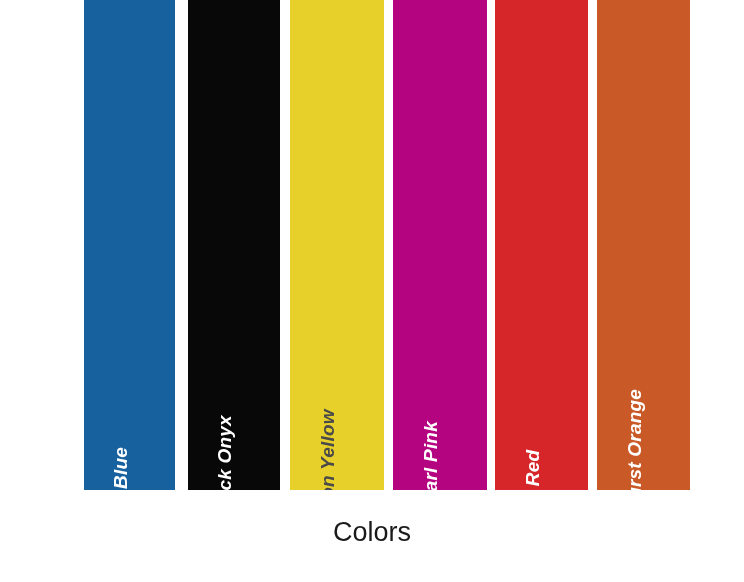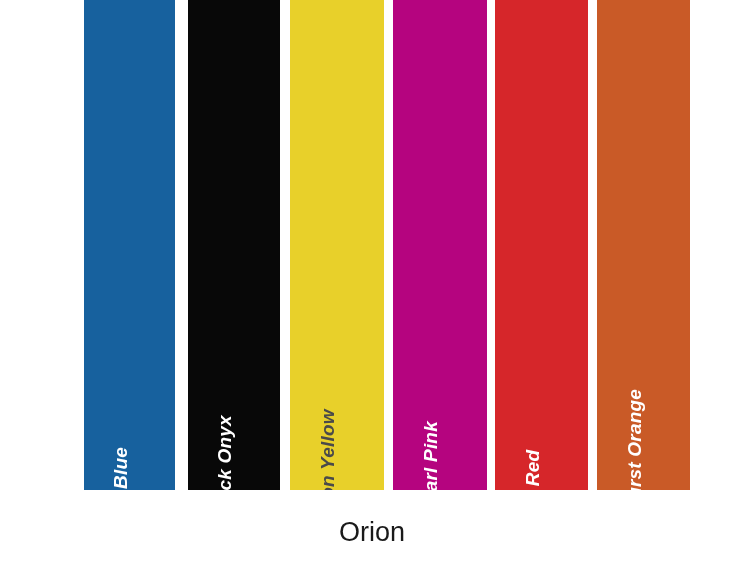--- a/index.html
+++ b/index.html
@@ -80,15 +80,15 @@
         <span class="bar-label" style="color: rgb(255, 255, 255);">Pearl Pink</span>
       </div>
       <div class="bar" style="left: 495px; width: 93px; top: -10px; height: 500px; background: rgb(214, 38, 42);">
         <span class="bar-label" style="color: rgb(255, 255, 255);">Red</span>
       </div>
       <div class="bar" style="left: 597px; width: 93px; top: -10px; height: 500px; background: rgb(201, 90, 39);">
         <span class="bar-label" style="color: rgb(255, 255, 255);">Sunburst Orange</span>
       </div>
     </div>
 
-  <div class="axis-title">Orion</div>
+  <div class="axis-title">Colors</div>
 
 </div>
 
 </body></html>

